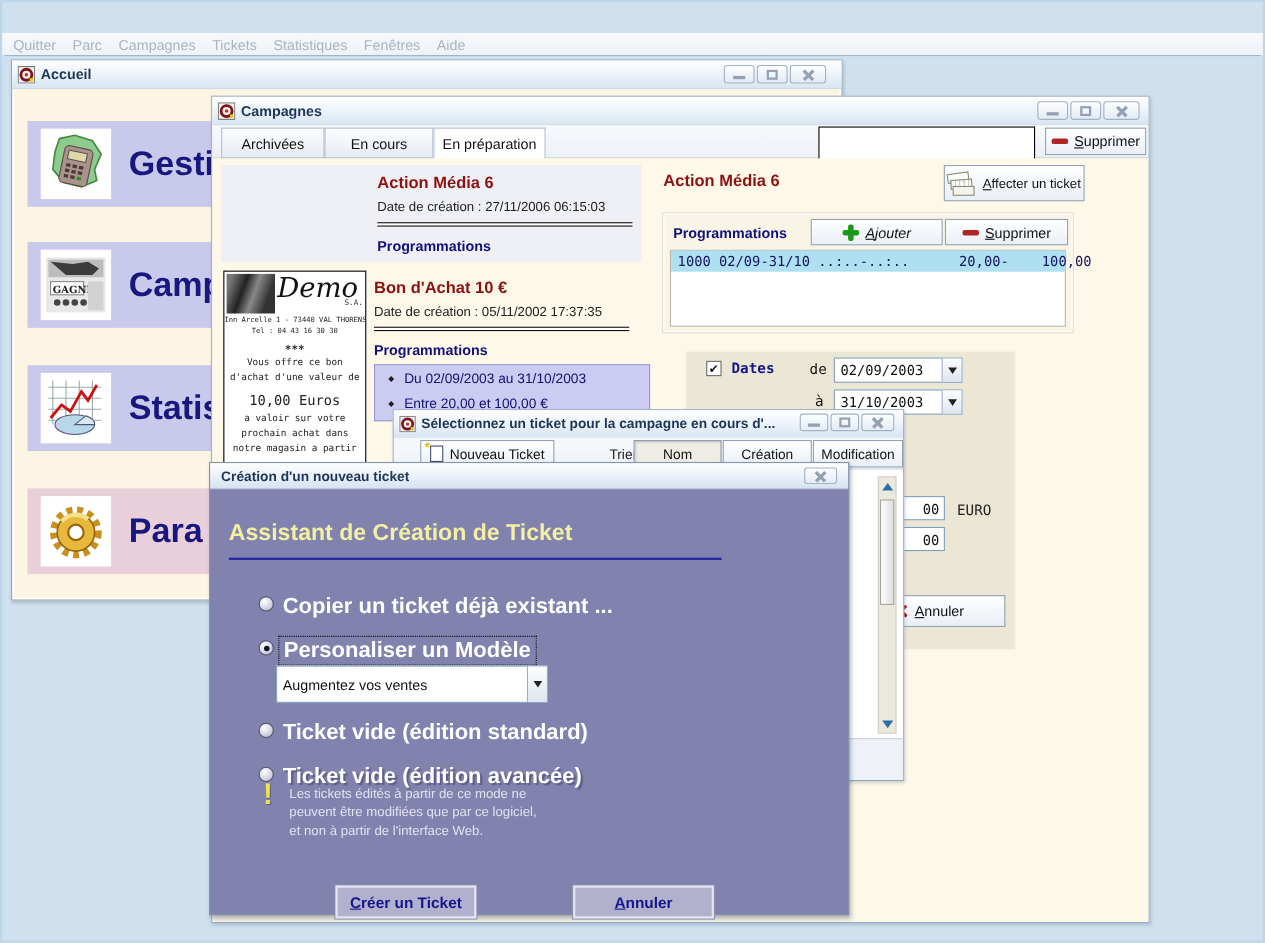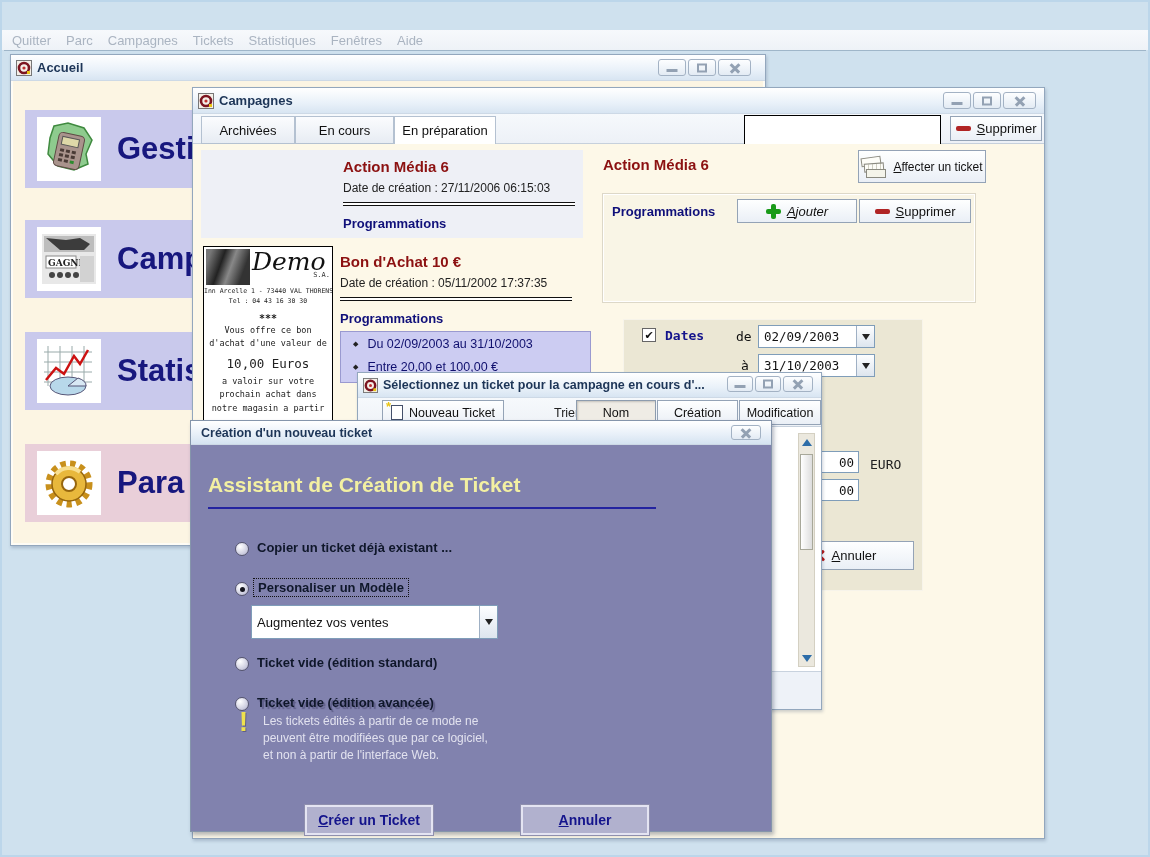--- a/index.html
+++ b/index.html
@@ -166,21 +166,21 @@
   #create-dialog .titlebar { height:24px; background:linear-gradient(#ffffff,#e7eff8 60%,#d5e3f1); }
   .cd-body { position:absolute; left:0; top:24px; right:0; bottom:0; background:#8182ae; }
   .cd-heading { position:absolute; left:17px; top:28px; font-size:21px; font-weight:bold;
     color:#f3f0a2; }
   .cd-underline { position:absolute; left:17px; top:62px; width:448px; height:2px; background:#2323a0; }
   .radio { position:absolute; width:14px; height:14px; border-radius:50%;
     background:radial-gradient(circle at 35% 30%, #ffffff, #c9c9dd 70%, #9a9ab4);
     border:1px solid #55556e; }
   .radio.on::after { content:""; position:absolute; left:3.5px; top:3.5px; width:5px; height:5px;
     border-radius:50%; background:#14141e; }
-  .opt-label { position:absolute; font-size:13px; font-weight:bold; color:#0f172a; white-space:nowrap; }
+  .opt-label { position:absolute; font-size:20px; font-weight:bold; color:#ffffff; white-space:nowrap; }
   .opt-label.focus { border:1px dotted #111; padding:1px 4px; }
   .opt-label.emboss { text-shadow:2px 2px 1px #5e5e88; }
   .cd-combo { position:absolute; left:60px; top:160px; width:247px; height:34px; }
   .cd-combo .val { font-family:"Liberation Sans", sans-serif; font-size:13px; }
   .warn-bang { position:absolute; left:48px; top:262px; font-size:27px; font-weight:bold;
     color:#efe14d; text-shadow:1px 1px 0 #5e5e88; }
   .warn-text { position:absolute; left:72px; top:268px; font-size:12px; color:#e2e2ef;
     line-height:1.4; }
   .cd-btn { position:absolute; top:360px; width:128px; height:30px; background:#b1b1ce;
     border:2px solid #e4e4f2; box-shadow:0 0 0 1px #8f8fae; font-size:14px; font-weight:bold;
@@ -415,20 +415,23 @@
           <span class="plus-icon">
               <i class="h"></i>
               <i class="v"></i>
             </span>
           <span class="accel" style="display:block;">Ajouter</span>
         </span>
         <span class="btn small-btn" style="left:255px; width:112px;">
           <span class="minus-icon"></span>
           <span class="accel" style="display:block;">Supprimer</span>
         </span>
+        <div class="listbox">
+          <div class="sel-row">1000 02/09-31/10 ..:..-..:..      20,00-    100,00</div>
+        </div>
       </div>
 
       <div class="beige-panel">
         <span class="checkbox" style="left:18px; top:8px;">✔</span>
         <span class="mono navy-mono" style="position:absolute; left:41px; top:8px;">Dates</span>
         <span class="mono" style="position:absolute; left:112px; top:9px; font-size:13px; color:#111;">de</span>
         <span class="combo" style="left:134px; top:5px; width:117px;">
           <span class="val">02/09/2003</span>
           <span class="drop">
               <span class="tri-down"></span>

